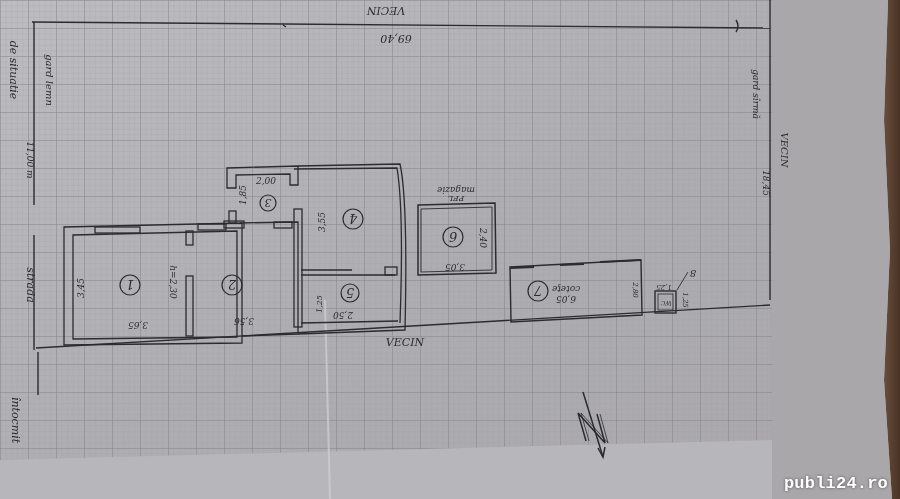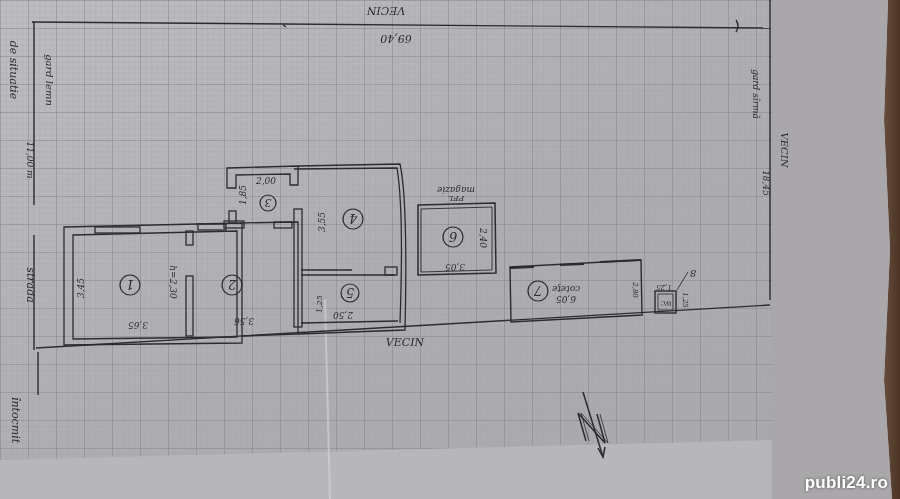--- a/index.html
+++ b/index.html
@@ -12,21 +12,21 @@
       position: absolute; left: 0; top: 0; width: 900px; height: 499px;
     }
     .hand {
       font-family: "DejaVu Serif", serif;
       font-style: italic;
       fill: #2b2b30;
     }
     .room-num { font-family: "DejaVu Serif", serif; font-style: italic; fill: #2b2b30; }
     #watermark {
       position: absolute; right: 12px; bottom: 6px;
-      color: #ffffff; font-family: Liberation Sans, sans-serif; font-weight: bold;
+      color: #ffffff; font-family: Liberation Mono, monospace; font-weight: bold;
       font-size: 17px; letter-spacing: 0.2px;
       text-shadow: 0 0 3px rgba(0,0,0,0.55);
     }
   </style>
 </head>
 <body>
 
 <svg id="paper" viewBox="0 0 900 499" xmlns="http://www.w3.org/2000/svg">
   <defs>
     <pattern id="minor" width="5.6" height="5.6" patternUnits="userSpaceOnUse">

